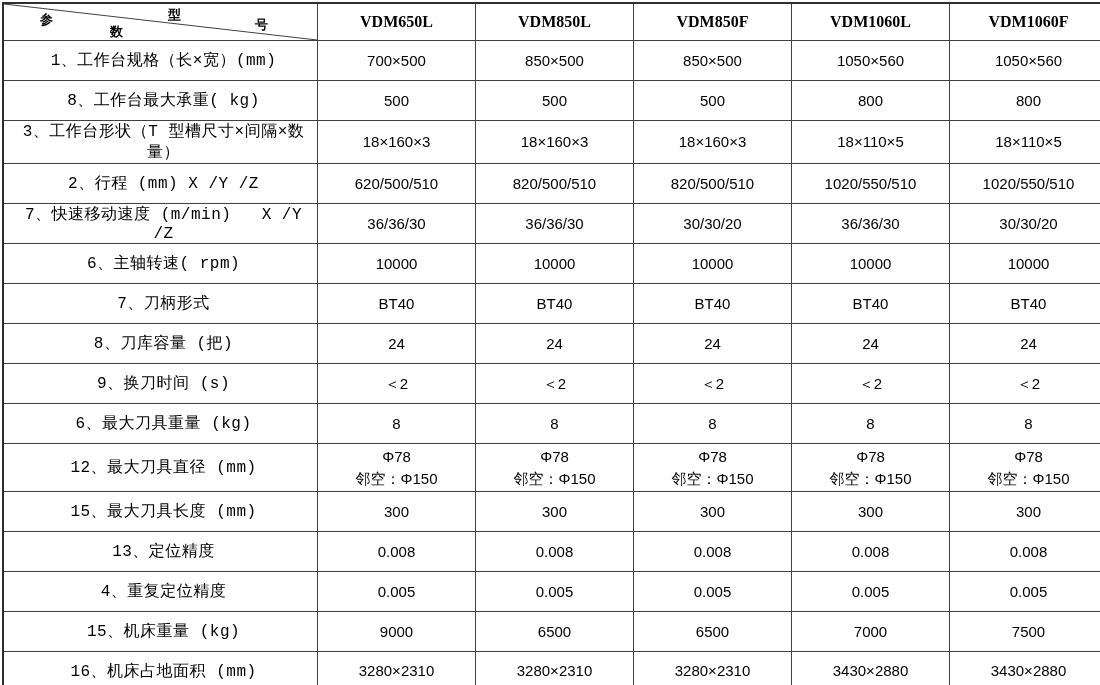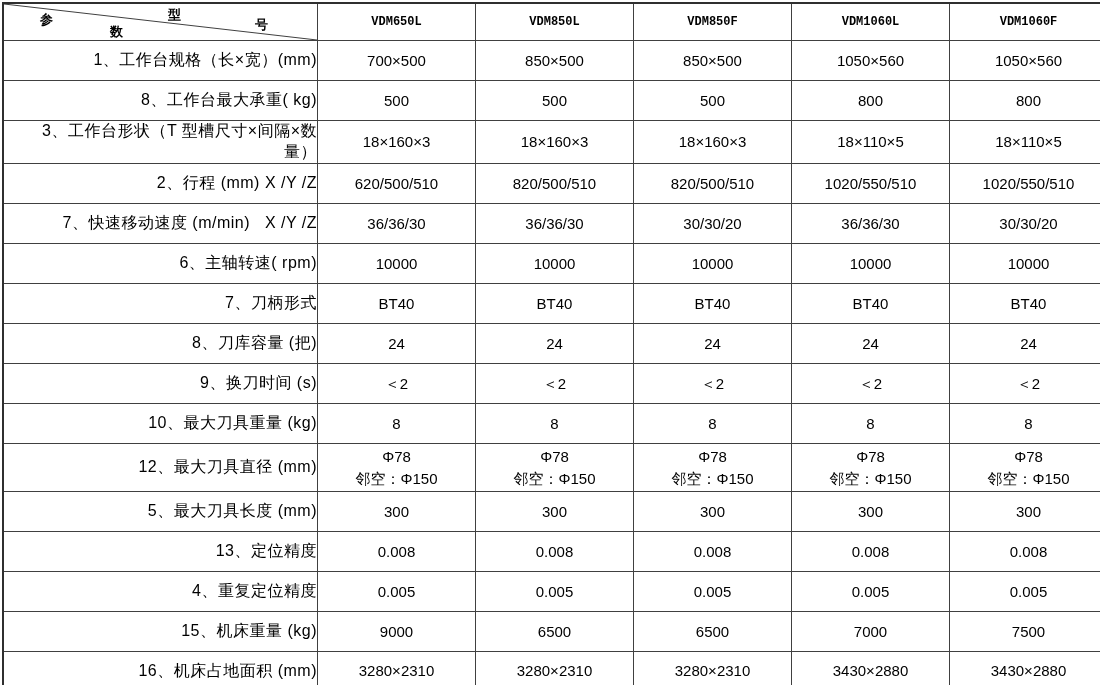--- a/index.html
+++ b/index.html
@@ -30,23 +30,23 @@
   }
   
   th.corner {
     position: relative;
     width: 313px;
     height: 36px;
     background: #ffffff;
   }
   th.model {
     width: 157px;
-    font-family: Liberation Mono, monospace;
+    font-family: Liberation Serif, serif;
     font-weight: bold;
-    font-size: 12px;
+    font-size: 16px;
     vertical-align: middle;
   }
   .corner .diag {
     position: absolute;
     left: 0; top: 0;
     width: 100%; height: 100%;
     display: block;
   }
   .corner span {
     position: absolute;
@@ -56,23 +56,23 @@
     color: #000;
   }
   .corner .pos-can  { left: 36px;  top: 9px;  }
   .corner .pos-shu  { left: 106px; top: 21px; }
   .corner .pos-xing { left: 164px; top: 4px;  }
   .corner .pos-hao  { left: 251px; top: 14px; }
   
   tbody tr { height: 40px; }
   tbody tr.tall { height: 48px; }
   td.label {
-    font-family: Liberation Sans, sans-serif;
+    font-family: Liberation Mono, monospace;
     font-size: 16px;
-    text-align: right;
+    text-align: center;
     vertical-align: middle;
     padding-left: 6px;
     white-space: pre-wrap;
     letter-spacing: 0.5px;
   }
   td.value {
     font-family: "Liberation Sans", "DejaVu Sans", sans-serif;
     font-size: 15px;
     text-align: center;
     vertical-align: middle;
@@ -172,42 +172,42 @@
         </tr>
         <tr>
           <td class="label">9、换刀时间 (s)</td>
           <td class="value">＜2</td>
           <td class="value">＜2</td>
           <td class="value">＜2</td>
           <td class="value">＜2</td>
           <td class="value">＜2</td>
         </tr>
         <tr>
-          <td class="label">10、最大刀具重量 (kg)</td>
+          <td class="label">6、最大刀具重量 (kg)</td>
           <td class="value">8</td>
           <td class="value">8</td>
           <td class="value">8</td>
           <td class="value">8</td>
           <td class="value">8</td>
         </tr>
         <tr class="tall">
           <td class="label">12、最大刀具直径 (mm)</td>
           <td class="value">Φ78
 邻空：Φ150</td>
           <td class="value">Φ78
 邻空：Φ150</td>
           <td class="value">Φ78
 邻空：Φ150</td>
           <td class="value">Φ78
 邻空：Φ150</td>
           <td class="value">Φ78
 邻空：Φ150</td>
         </tr>
         <tr>
-          <td class="label">5、最大刀具长度 (mm)</td>
+          <td class="label">15、最大刀具长度 (mm)</td>
           <td class="value">300</td>
           <td class="value">300</td>
           <td class="value">300</td>
           <td class="value">300</td>
           <td class="value">300</td>
         </tr>
         <tr>
           <td class="label">13、定位精度</td>
           <td class="value">0.008</td>
           <td class="value">0.008</td>

